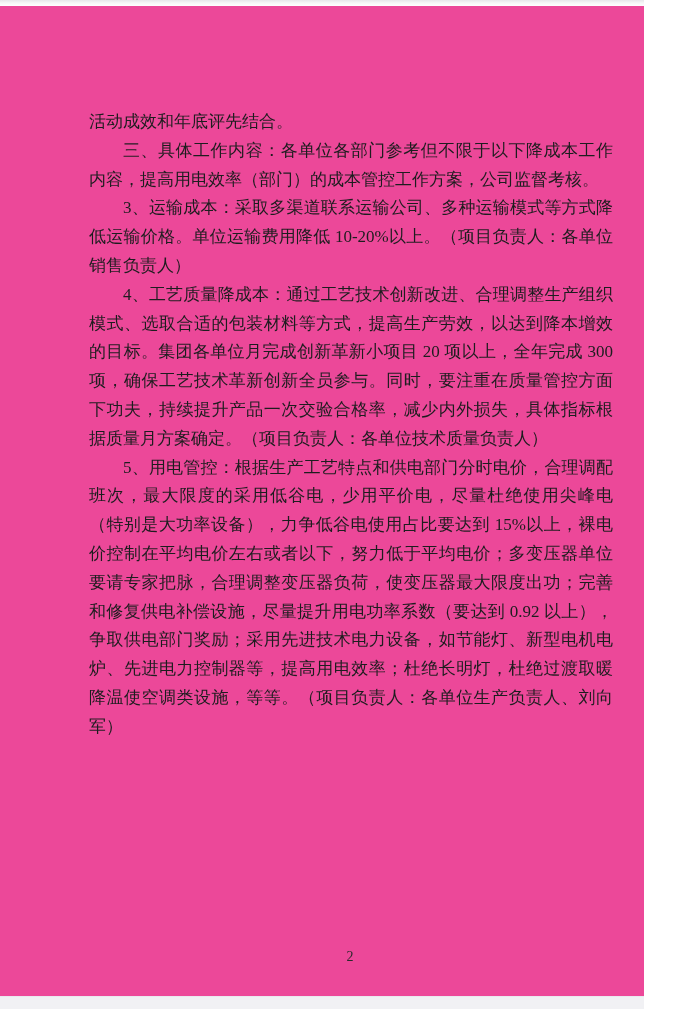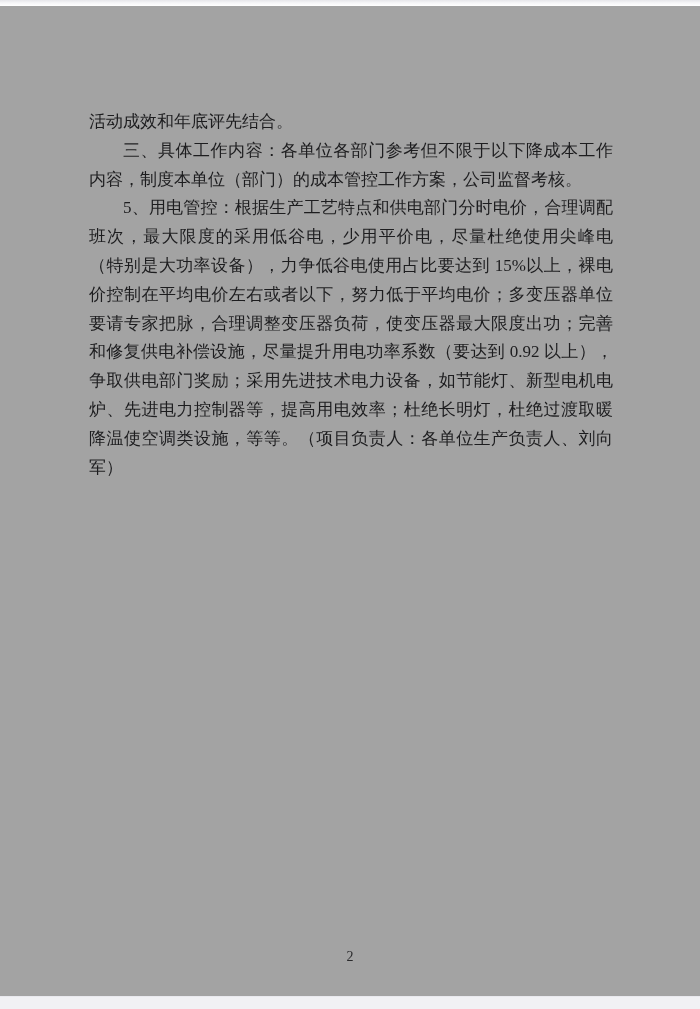--- a/index.html
+++ b/index.html
@@ -2,23 +2,23 @@
 <html lang="zh"><head>
 <meta charset="utf-8">
 <style>
   html, body {
     margin: 0;
     padding: 0;
     background: #ffffff;
   }
   .page {
     position: relative;
-    width: 700px;
+    width: 644px;
     height: 1009px;
-    background: #a3a3a3;
+    background: #ec4899;
     overflow: hidden;
     font-family: "Liberation Serif", "DejaVu Serif", serif;
   }
   .edge-top {
     position: absolute;
     top: 0; left: 0; right: 0;
     height: 6px;
     background: linear-gradient(to bottom, #e6e6ea 0%, #f5f5f7 45%, #ffffff 100%);
   }
   .edge-bottom {
@@ -57,18 +57,20 @@
     color: #2a2a2c;
   }
 </style>
 </head>
 <body>
 
 <div class="page">
   <div class="edge-top"></div>
   <div class="content">
       <p class="para">活动成效和年底评先结合。</p>
-      <p class="para indent">三、具体工作内容：各单位各部门参考但不限于以下降成本工作内容，制度本单位（部门）的成本管控工作方案，公司监督考核。</p>
+      <p class="para indent">三、具体工作内容：各单位各部门参考但不限于以下降成本工作内容，提高用电效率（部门）的成本管控工作方案，公司监督考核。</p>
+      <p class="para indent">3、运输成本：采取多渠道联系运输公司、多种运输模式等方式降低运输价格。单位运输费用降低 10-20%以上。（项目负责人：各单位销售负责人）</p>
+      <p class="para indent">4、工艺质量降成本：通过工艺技术创新改进、合理调整生产组织模式、选取合适的包装材料等方式，提高生产劳效，以达到降本增效的目标。集团各单位月完成创新革新小项目 20 项以上，全年完成 300 项，确保工艺技术革新创新全员参与。同时，要注重在质量管控方面下功夫，持续提升产品一次交验合格率，减少内外损失，具体指标根据质量月方案确定。（项目负责人：各单位技术质量负责人）</p>
       <p class="para indent">5、用电管控：根据生产工艺特点和供电部门分时电价，合理调配班次，最大限度的采用低谷电，少用平价电，尽量杜绝使用尖峰电（特别是大功率设备），力争低谷电使用占比要达到 15%以上，裸电价控制在平均电价左右或者以下，努力低于平均电价；多变压器单位要请专家把脉，合理调整变压器负荷，使变压器最大限度出功；完善和修复供电补偿设施，尽量提升用电功率系数（要达到 0.92 以上），争取供电部门奖励；采用先进技术电力设备，如节能灯、新型电机电炉、先进电力控制器等，提高用电效率；杜绝长明灯，杜绝过渡取暖降温使空调类设施，等等。（项目负责人：各单位生产负责人、刘向军）</p>
     </div>
   <div class="page-number">2</div>
   <div class="edge-bottom"></div>
 </div>
 
 </body></html>

